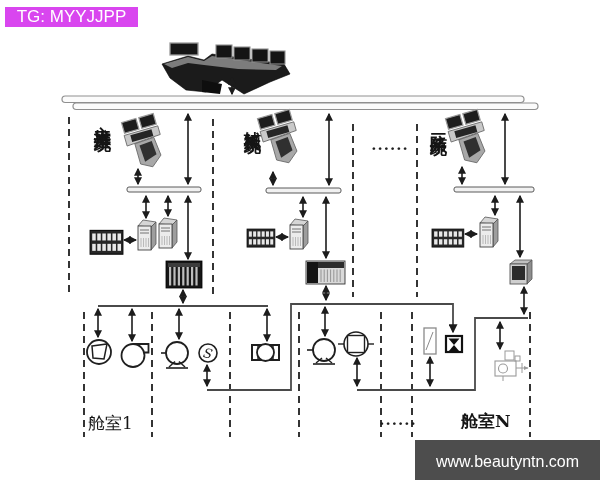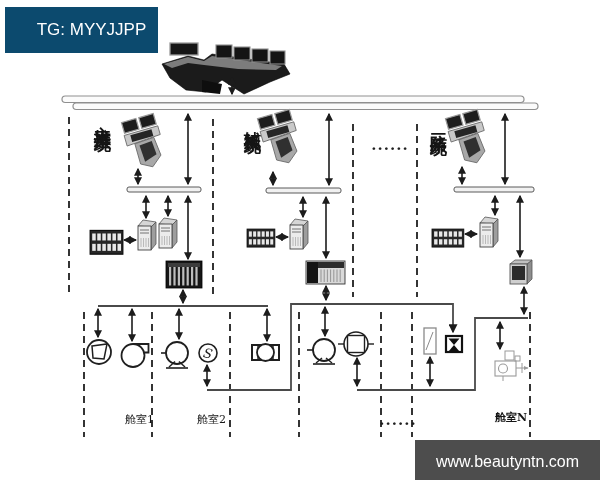--- a/index.html
+++ b/index.html
@@ -7,31 +7,31 @@
        font-family:"DejaVu Serif","Liberation Serif",serif;color:#151515;}
   .stage{position:absolute;left:0;top:0;width:600px;height:480px;}
   svg.diagram{position:absolute;left:0;top:0;}
   .label{position:absolute;white-space:nowrap;}
   .title{left:291px;top:57px;font-size:15.5px;letter-spacing:1.5px;font-weight:600;}
   .vlabel{writing-mode:vertical-rl;text-orientation:upright;font-size:17px;
           letter-spacing:2px;line-height:1;font-weight:600;}
   .v1{left:94px;top:113px;}
   .v2{left:244px;top:117px;}
   .v3{left:430px;top:119px;}
-  .hlabel{font-size:11px;text-align:right;width:66px;}
+  .hlabel{font-size:17px;text-align:left;width:66px;}
   .c1{left:88px;top:412px;}
   .c2{left:160px;top:412px;}
   .c3{left:231px;top:412px;}
   .cN{left:461px;top:410px;font-weight:bold;}
   .dots{font-size:15px;font-weight:bold;letter-spacing:1px;text-align:center;color:#1f1f1f;}
   .dots-top{left:364px;top:140px;width:52px;}
   .dots-bottom{left:376px;top:415px;width:44px;}
   .wm{position:absolute;display:flex;align-items:center;justify-content:center;
       color:#ffffff;font-family:"Liberation Sans","DejaVu Sans",sans-serif;}
-  .wm-top{left:5px;top:7px;width:133px;height:46px;font-size:17px;background:#0c4a6e;padding-left:20px;}
+  .wm-top{left:5px;top:7px;width:133px;height:20px;font-size:17px;background:#d946ef;}
   .wm-bottom{left:415px;top:440px;width:185px;height:44px;font-size:16px;background:#4d4d4d;}
 </style>
 </head>
 <body>
 
 <div class="stage">
 
 <svg class="diagram" width="600" height="480" viewBox="0 0 600 480">
   <defs>
     <marker id="ah" viewBox="0 0 10 10" refX="8.5" refY="5" markerWidth="5" markerHeight="5" orient="auto-start-reverse" markerUnits="strokeWidth">
@@ -263,19 +263,18 @@
 
 
 <div class="label vlabel v1">主推进系统</div>
 <div class="label vlabel v2">辅机系统</div>
 <div class="label vlabel v3">三防系统</div>
 
 <div class="label dots dots-top">······</div>
 <div class="label dots dots-bottom">······</div>
 
 <div class="label hlabel c1">舱室1</div>
-<div class="label hlabel c2">舱室2</div>
 <div class="label hlabel cN">舱室N</div>
 
 <div class="wm wm-top">TG: MYYJJPP</div>
 <div class="wm wm-bottom">www.beautyntn.com</div>
 
 </div>
 
 </body></html>

